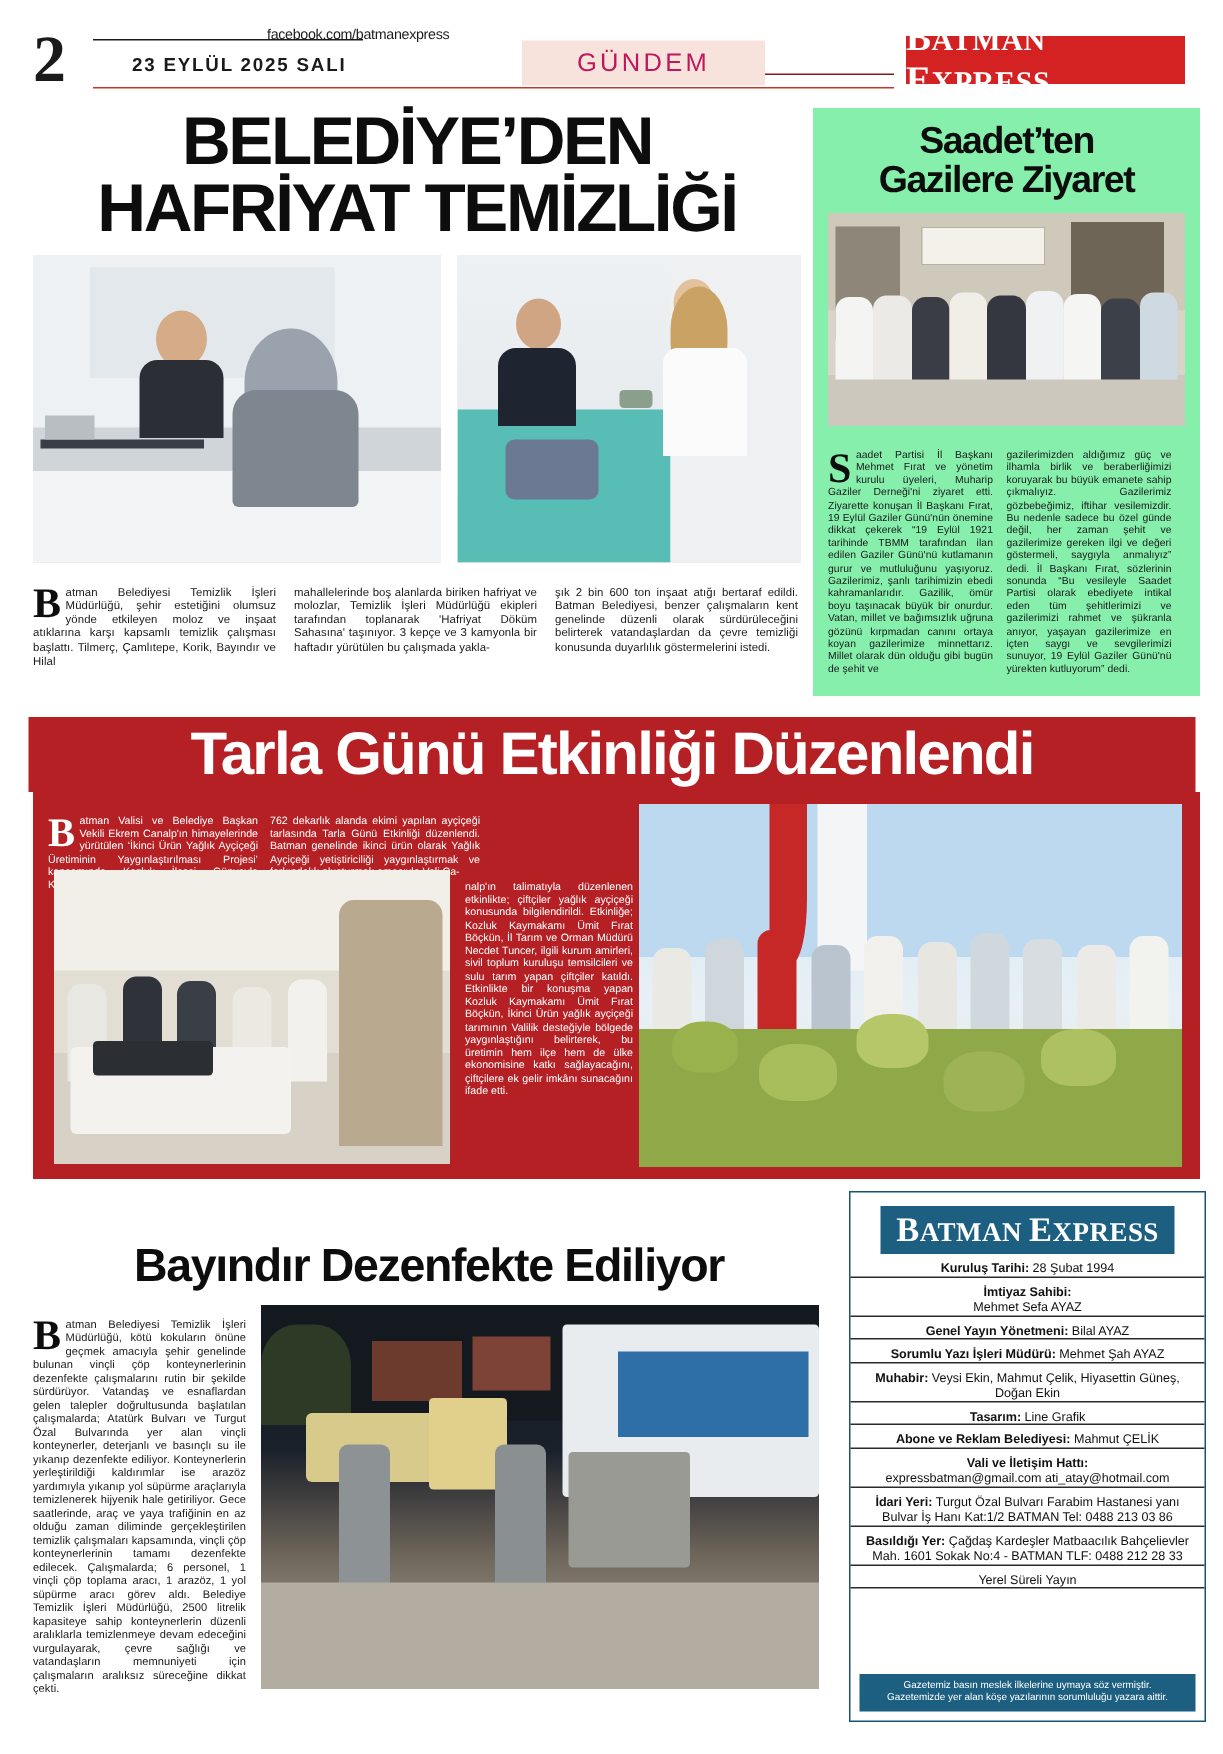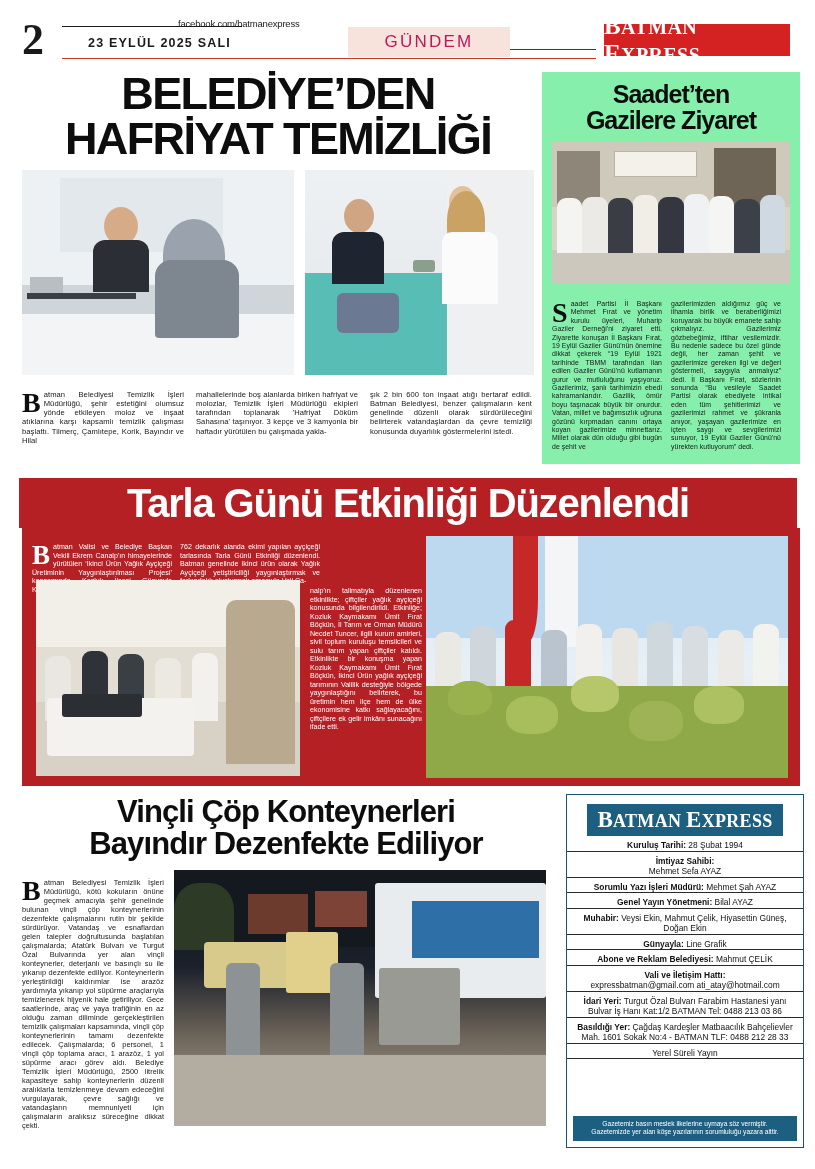--- a/index.html
+++ b/index.html
@@ -242,21 +242,21 @@
         <div class="sunflower" style="left:22%;top:66%;width:52px;height:38px;background:#a8bd5c;"></div>
         <div class="sunflower" style="left:40%;top:58%;width:48px;height:36px;background:#b6c76a;"></div>
         <div class="sunflower" style="left:56%;top:68%;width:54px;height:40px;background:#9db356;"></div>
         <div class="sunflower" style="left:74%;top:62%;width:50px;height:38px;background:#adc163;"></div>
       </div>
     </div>
   </div>
 
   <div class="a4">
     <h1>
-      <span>Vinçli Çöp Konteynerleri</span><br>
+      <br>
       <span>Bayındır Dezenfekte Ediliyor</span>
     </h1>
     <div class="row">
       <div class="col">
         <p class="bodytext"><span class="dropcap">B</span><span>atman Belediyesi Temizlik İşleri Müdürlüğü, kötü kokuların önüne geçmek amacıyla şehir genelinde bulunan vinçli çöp konteynerlerinin dezenfekte çalışmalarını rutin bir şekilde sürdürüyor. Vatandaş ve esnaflardan gelen talepler doğrultusunda başlatılan çalışmalarda; Atatürk Bulvarı ve Turgut Özal Bulvarında yer alan vinçli konteynerler, deterjanlı ve basınçlı su ile yıkanıp dezenfekte ediliyor. Konteynerlerin yerleştirildiği kaldırımlar ise arazöz yardımıyla yıkanıp yol süpürme araçlarıyla temizlenerek hijyenik hale getiriliyor. Gece saatlerinde, araç ve yaya trafiğinin en az olduğu zaman diliminde gerçekleştirilen temizlik çalışmaları kapsamında, vinçli çöp konteynerlerinin tamamı dezenfekte edilecek. Çalışmalarda; 6 personel, 1 vinçli çöp toplama aracı, 1 arazöz, 1 yol süpürme aracı görev aldı. Belediye Temizlik İşleri Müdürlüğü, 2500 litrelik kapasiteye sahip konteynerlerin düzenli aralıklarla temizlenmeye devam edeceğini vurgulayarak, çevre sağlığı ve vatandaşların memnuniyeti için çalışmaların aralıksız süreceğine dikkat çekti.</span></p>
       </div>
       <div class="ph">
         <div class="night"></div>
         <div class="bar" style="left:0;top:0;width:100%;height:30%;background:#14181f;"></div>
         <div class="bar" style="left:0;top:5%;width:16%;height:26%;background:#2d3a26;border-radius:40% 40% 0 0;"></div>
@@ -273,24 +273,24 @@
       </div>
     </div>
   </div>
 
   <div class="imprint">
     <div class="logo">
       <span><span class="big">B</span>ATMAN <span class="big">E</span>XPRESS</span>
     </div>
     <div class="irow"><b>Kuruluş Tarihi:</b><span> 28 Şubat 1994</span></div>
     <div class="irow"><b>İmtiyaz Sahibi:</b><br><span>Mehmet Sefa AYAZ</span></div>
+    <div class="irow"><b>Genel Yayın Yönetmeni:</b><span> Bilal AYAZ</span></div>
     <div class="irow"><b>Sorumlu Yazı İşleri Müdürü:</b><span> Mehmet Şah AYAZ</span></div>
-    <div class="irow"><b>Genel Yayın Yönetmeni:</b><span> Bilal AYAZ</span></div>
     <div class="irow"><b>Muhabir:</b><span> Veysi Ekin, Mahmut Çelik, Hiyasettin Güneş, Doğan Ekin</span></div>
-    <div class="irow"><b>Günyayla:</b><span> Line Grafik</span></div>
+    <div class="irow"><b>Tasarım:</b><span> Line Grafik</span></div>
     <div class="irow"><b>Abone ve Reklam Belediyesi:</b><span> Mahmut ÇELİK</span></div>
     <div class="irow"><b>Vali ve İletişim Hattı:</b><br><span>expressbatman@gmail.com ati_atay@hotmail.com</span></div>
     <div class="irow"><b>İdari Yeri:</b><span> Turgut Özal Bulvarı Farabim Hastanesi yanı Bulvar İş Hanı Kat:1/2 BATMAN Tel: 0488 213 03 86</span></div>
     <div class="irow"><b>Basıldığı Yer:</b><span> Çağdaş Kardeşler Matbaacılık Bahçelievler Mah. 1601 Sokak No:4  -  BATMAN TLF: 0488 212 28 33</span></div>
     <div class="irow"><span>Yerel Süreli Yayın</span></div>
     <div class="footnote">
       <span>Gazetemiz basın meslek ilkelerine uymaya söz vermiştir.</span><br>
       <span>Gazetemizde yer alan köşe yazılarının sorumluluğu yazara aittir.</span>
     </div>
   </div>

